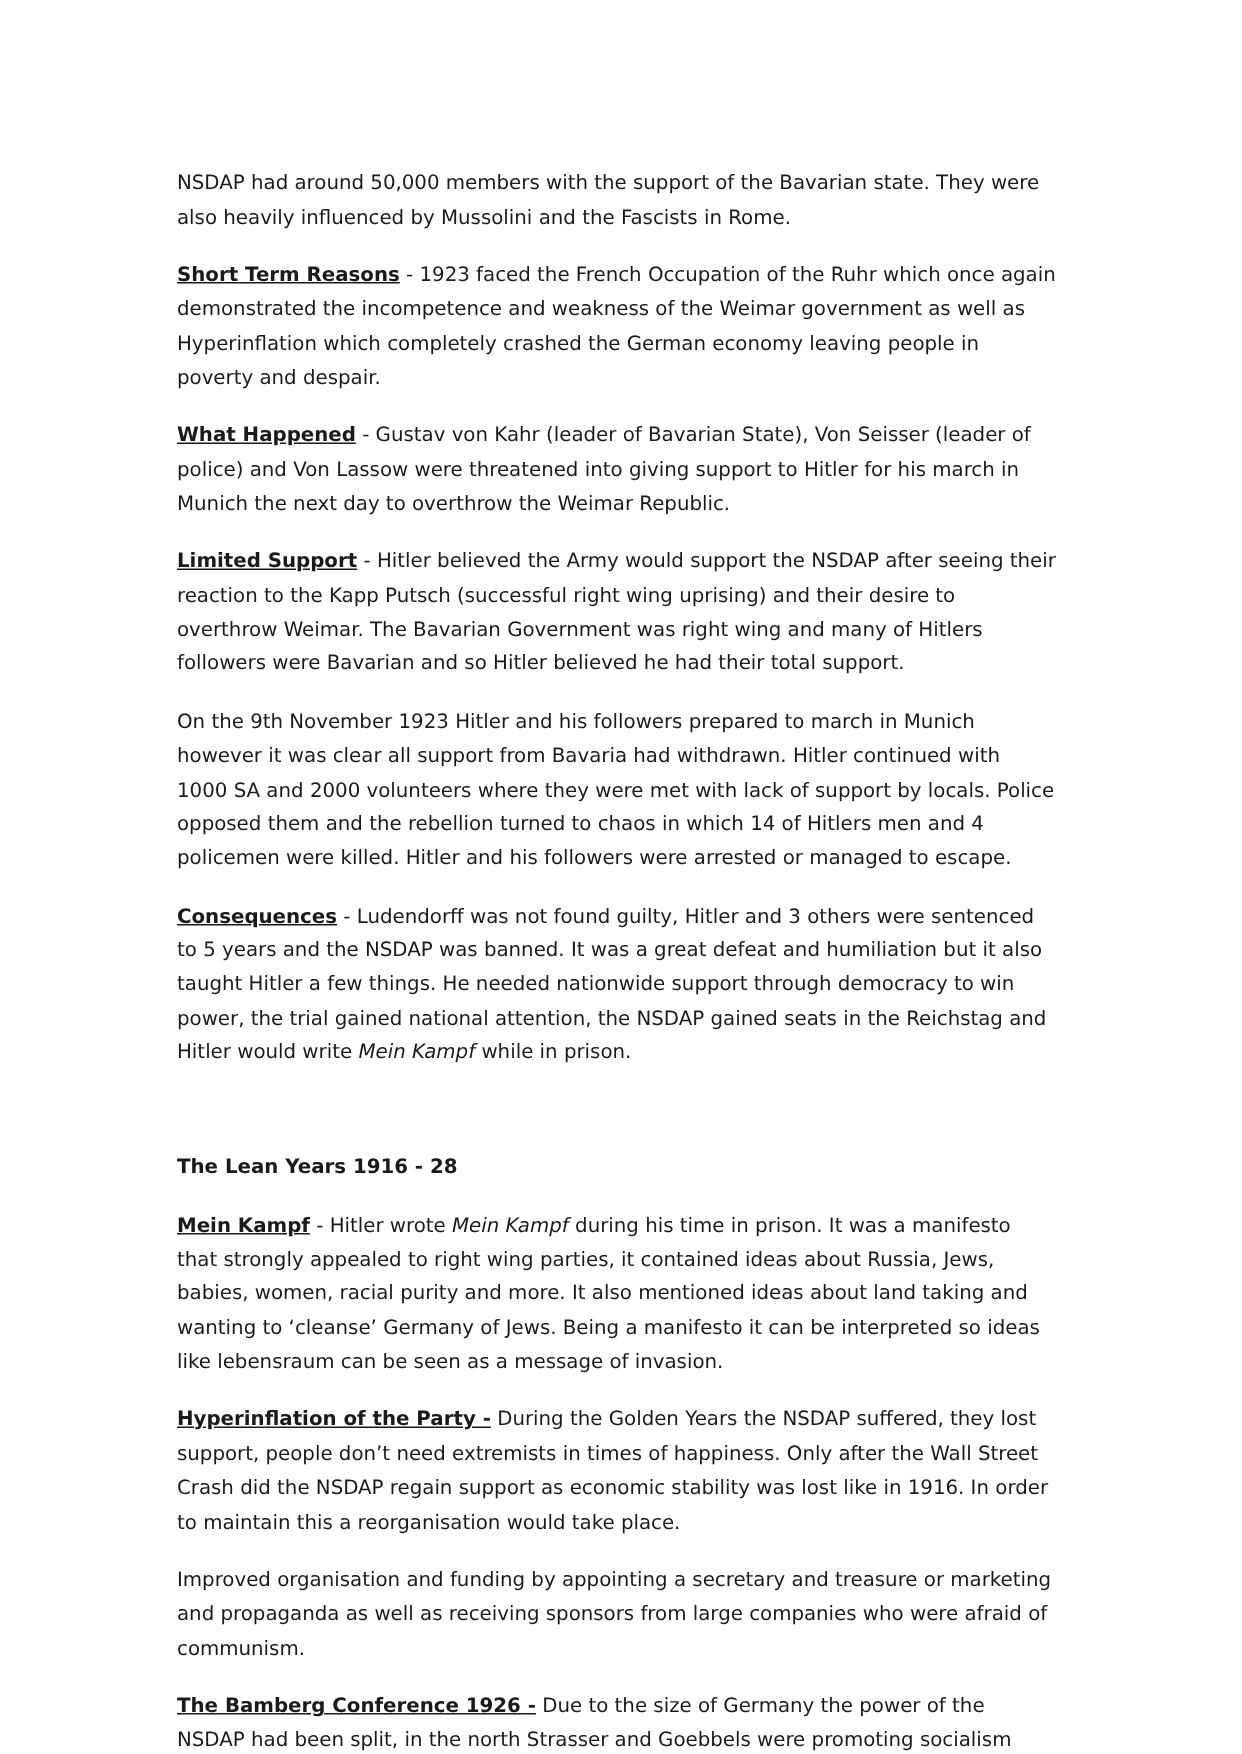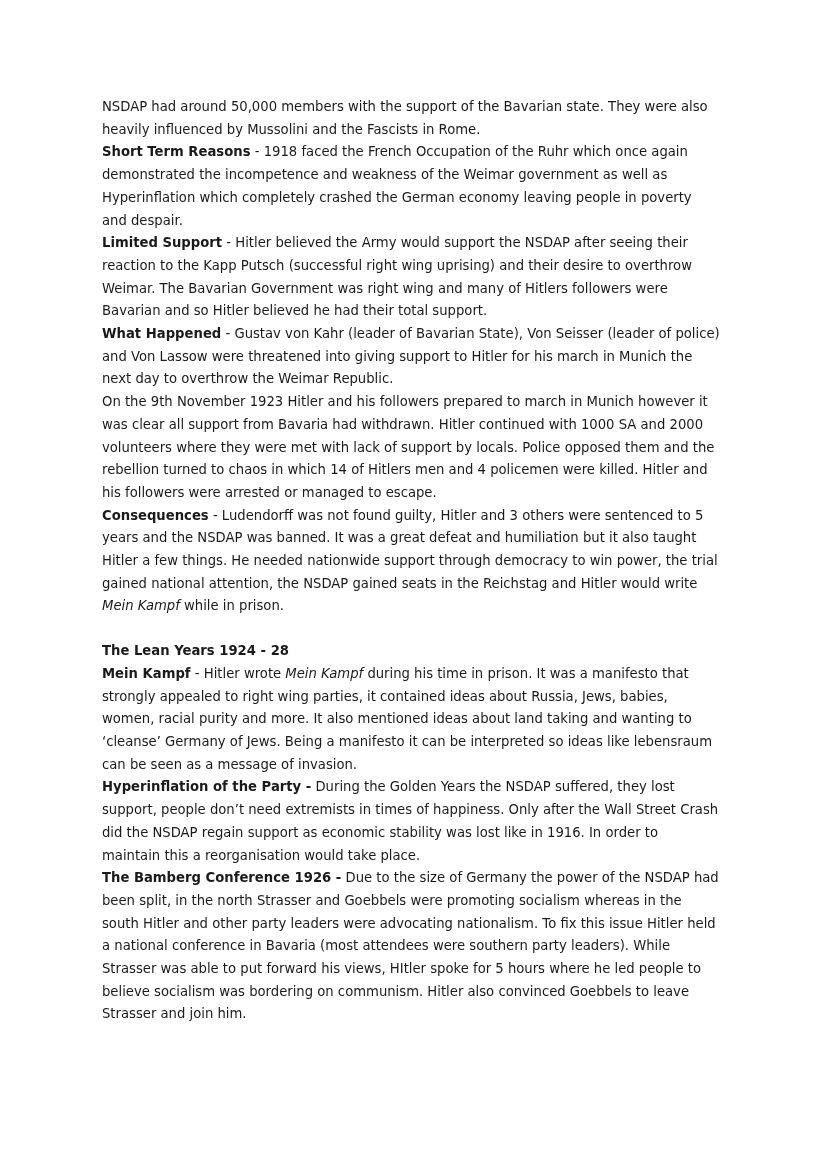--- a/index.html
+++ b/index.html
@@ -19,62 +19,64 @@
     min-height: 1169px;
     padding: 96px 108px 60px 102px;
     background: #ffffff;
   }
   .doc-body {
     font-size: 13.2px;
     line-height: 1.72;
     text-align: left;
   }
   .para {
-    margin: 0;
+    margin: 16px;
   }
   .para + .para {
     margin-top: 0;
   }
   .spacer {
     height: 22px;
   }
   .lead {
     font-weight: bold;
+    text-decoration: underline;
   }
   .ital {
     font-style: italic;
   }
   .heading {
     font-weight: bold;
   }
 </style>
 </head>
 <body>
 
 <div class="page">
   <div class="doc-body">
 
     <p class="para"><span>NSDAP had around 50,000 members with the support of the Bavarian state. They were also heavily influenced by Mussolini and the Fascists in Rome.</span></p>
 
-    <p class="para"><span class="lead">Short Term Reasons</span><span> - 1918 faced the French Occupation of the Ruhr which once again demonstrated the incompetence and weakness of the Weimar government as well as Hyperinflation which completely crashed the German economy leaving people in poverty and despair.</span></p>
+    <p class="para"><span class="lead">Short Term Reasons</span><span> - 1923 faced the French Occupation of the Ruhr which once again demonstrated the incompetence and weakness of the Weimar government as well as Hyperinflation which completely crashed the German economy leaving people in poverty and despair.</span></p>
+
+    <p class="para"><span class="lead">What Happened</span><span> - Gustav von Kahr (leader of Bavarian State), Von Seisser (leader of police) and Von Lassow were threatened into giving support to Hitler for his march in Munich the next day to overthrow the Weimar Republic.</span></p>
 
     <p class="para"><span class="lead">Limited Support</span><span> - Hitler believed the Army would support the NSDAP after seeing their reaction to the Kapp Putsch (successful right wing uprising) and their desire to overthrow Weimar. The Bavarian Government was right wing and many of Hitlers followers were Bavarian and so Hitler believed he had their total support.</span></p>
-
-    <p class="para"><span class="lead">What Happened</span><span> - Gustav von Kahr (leader of Bavarian State), Von Seisser (leader of police) and Von Lassow were threatened into giving support to Hitler for his march in Munich the next day to overthrow the Weimar Republic.</span></p>
 
     <p class="para"><span>On the 9th November 1923 Hitler and his followers prepared to march in Munich however it was clear all support from Bavaria had withdrawn. Hitler continued with 1000 SA and 2000 volunteers where they were met with lack of support by locals. Police opposed them and the rebellion turned to chaos in which 14 of Hitlers men and 4 policemen were killed. Hitler and his followers were arrested or managed to escape.</span></p>
 
     <p class="para"><span class="lead">Consequences</span><span> - Ludendorff was not found guilty, Hitler and 3 others were sentenced to 5 years and the NSDAP was banned. It was a great defeat and humiliation but it also taught Hitler a few things. He needed nationwide support through democracy to win power, the trial gained national attention, the NSDAP gained seats in the Reichstag and Hitler would write </span><span class="ital">Mein Kampf</span><span> while in prison.</span></p>
 
     <div class="spacer"></div>
 
-    <p class="para heading">The Lean Years 1924 - 28</p>
+    <p class="para heading">The Lean Years 1916 - 28</p>
 
     <p class="para"><span class="lead">Mein Kampf</span><span> - Hitler wrote </span><span class="ital">Mein Kampf</span><span> during his time in prison. It was a manifesto that strongly appealed to right wing parties, it contained ideas about Russia, Jews, babies, women, racial purity and more. It also mentioned ideas about land taking and wanting to ‘cleanse’ Germany of Jews. Being a manifesto it can be interpreted so ideas like lebensraum can be seen as a message of invasion.</span></p>
 
     <p class="para"><span class="lead">Hyperinflation of the Party -</span><span> During the Golden Years the NSDAP suffered, they lost support, people don’t need extremists in times of happiness. Only after the Wall Street Crash did the NSDAP regain support as economic stability was lost like in 1916. In order to maintain this a reorganisation would take place.</span></p>
 
+    <p class="para"><span>Improved organisation and funding by appointing a secretary and treasure or marketing and propaganda as well as receiving sponsors from large companies who were afraid of communism.</span></p>
 
 
     <p class="para"><span class="lead">The Bamberg Conference 1926 -</span><span> Due to the size of Germany the power of the NSDAP had been split, in the north Strasser and Goebbels were promoting socialism whereas in the south Hitler and other party leaders were advocating nationalism. To fix this issue Hitler held a national conference in Bavaria (most attendees were southern  party leaders). While Strasser was able to put forward his views, HItler spoke for 5 hours where he led people to believe socialism was bordering on communism. Hitler also convinced Goebbels to leave Strasser and join him.</span></p>
 
   </div>
 </div>
 
 </body></html>

